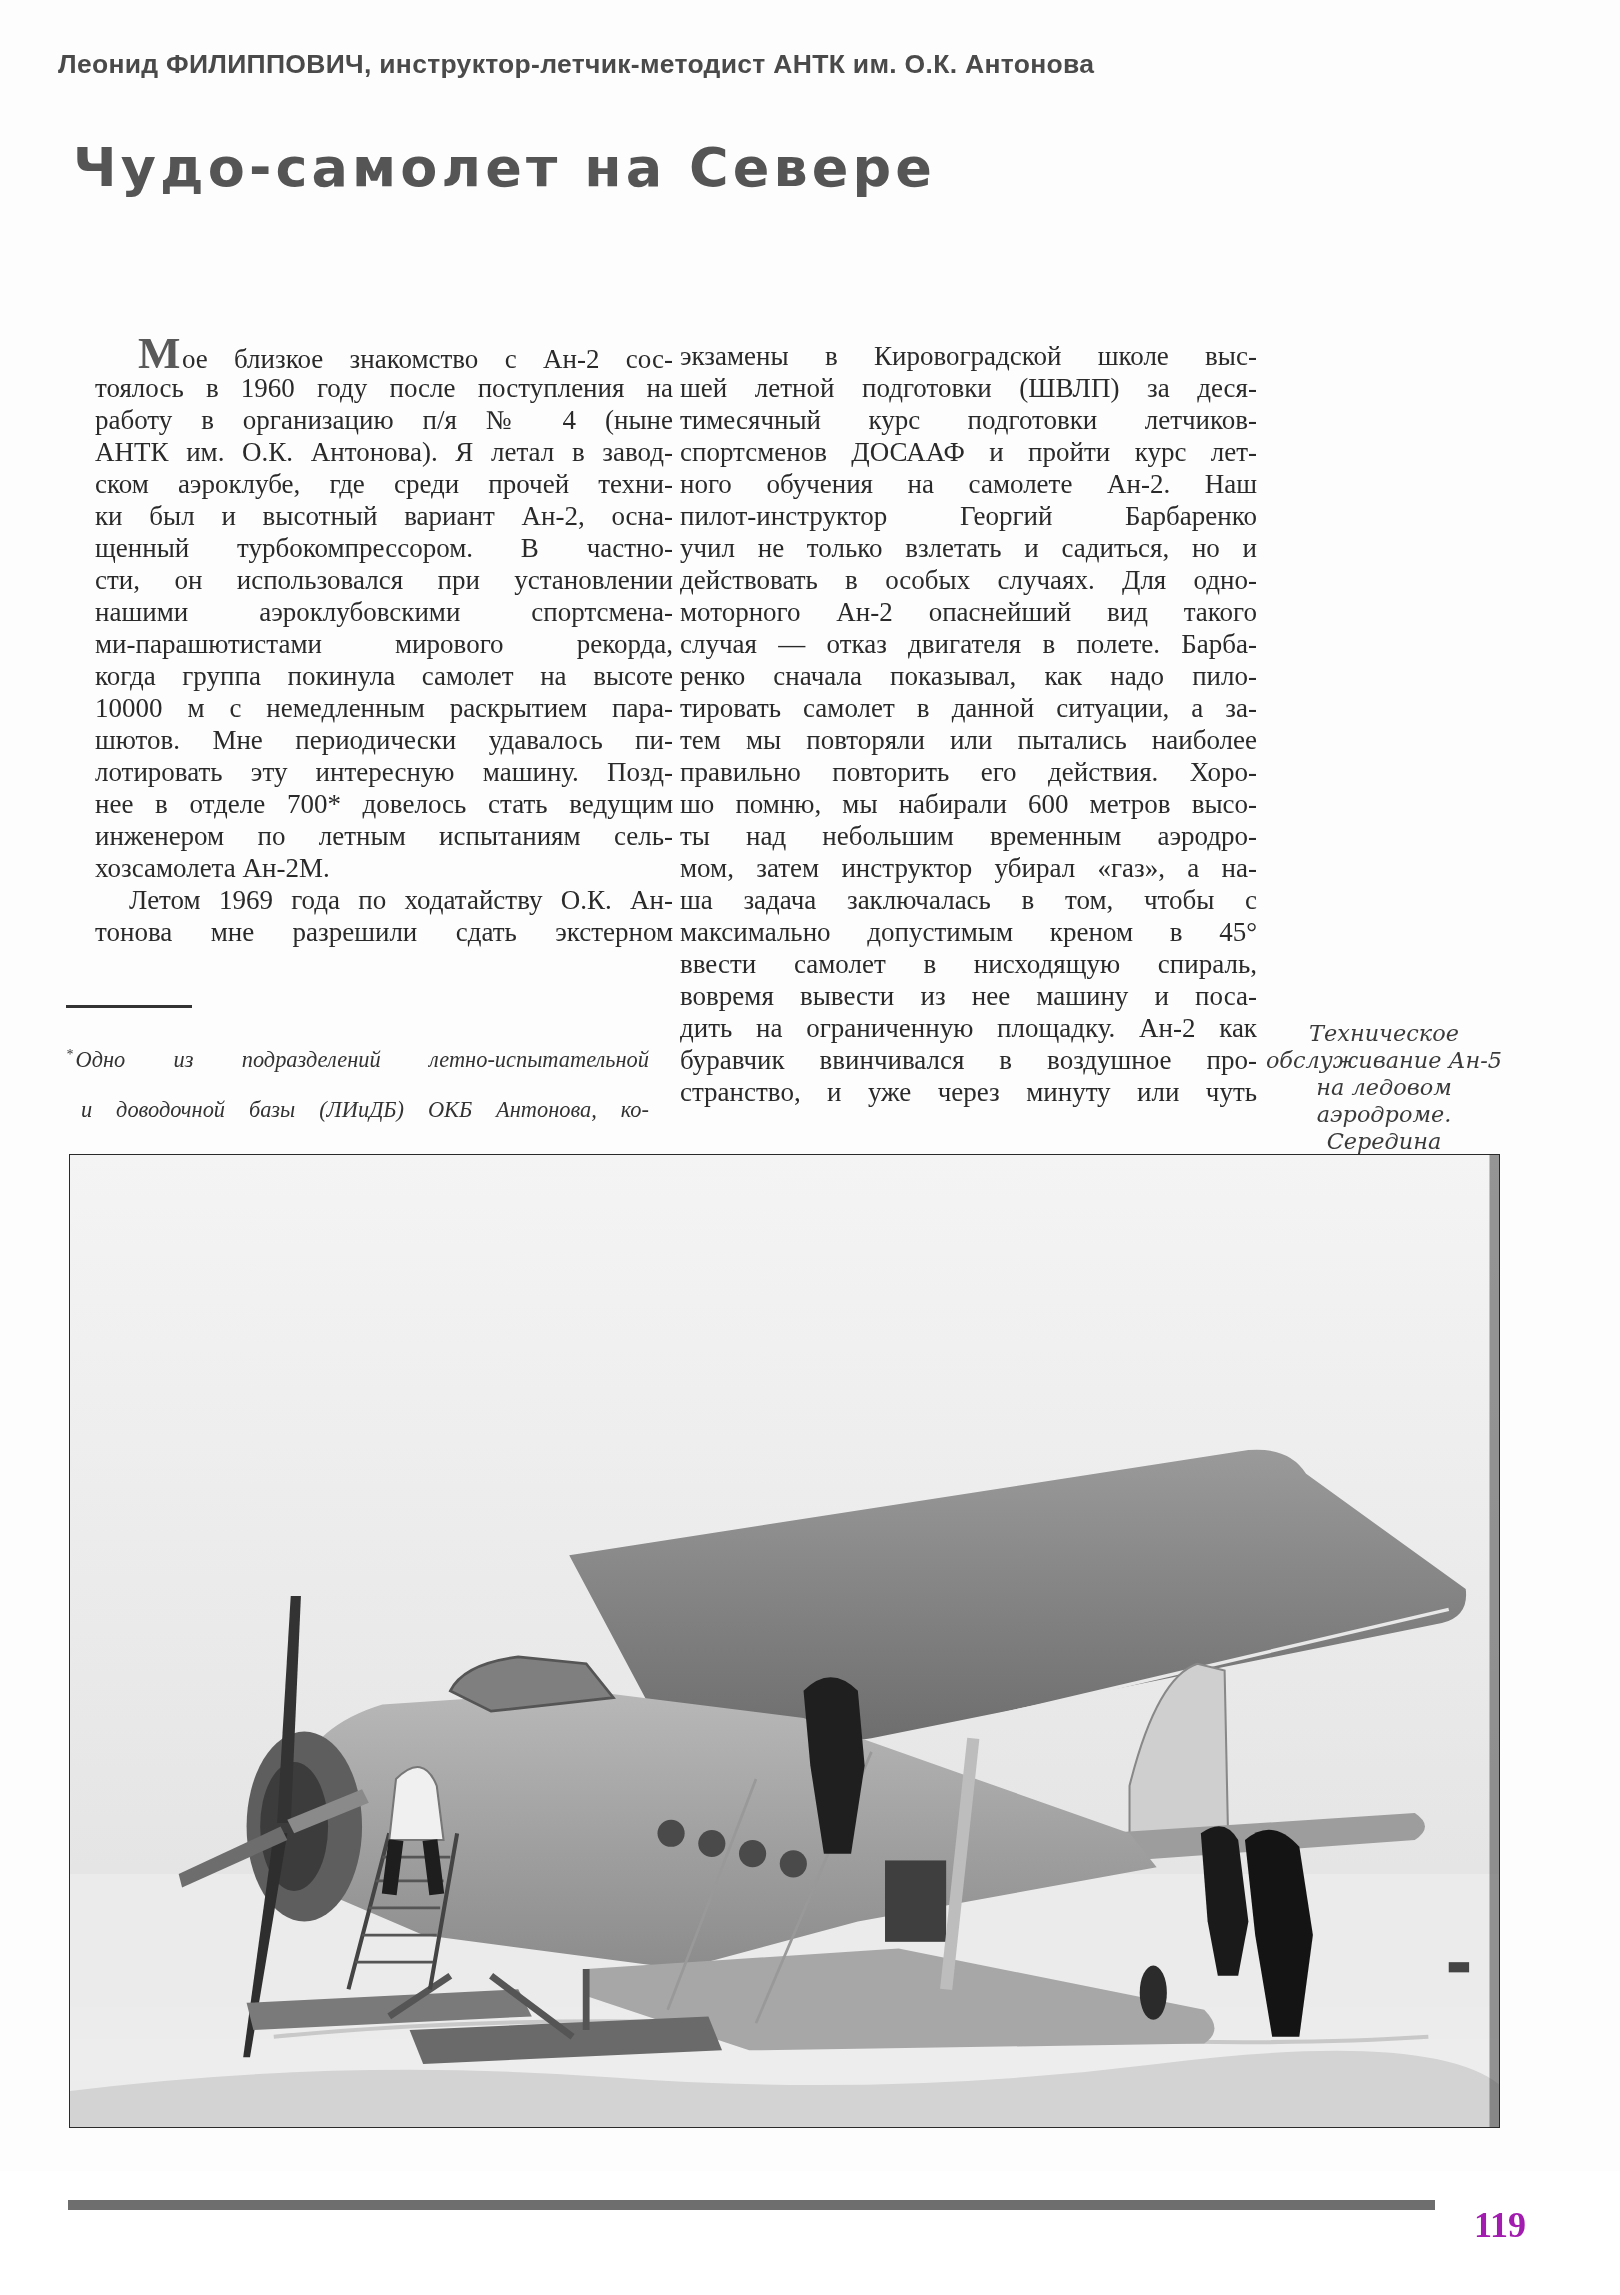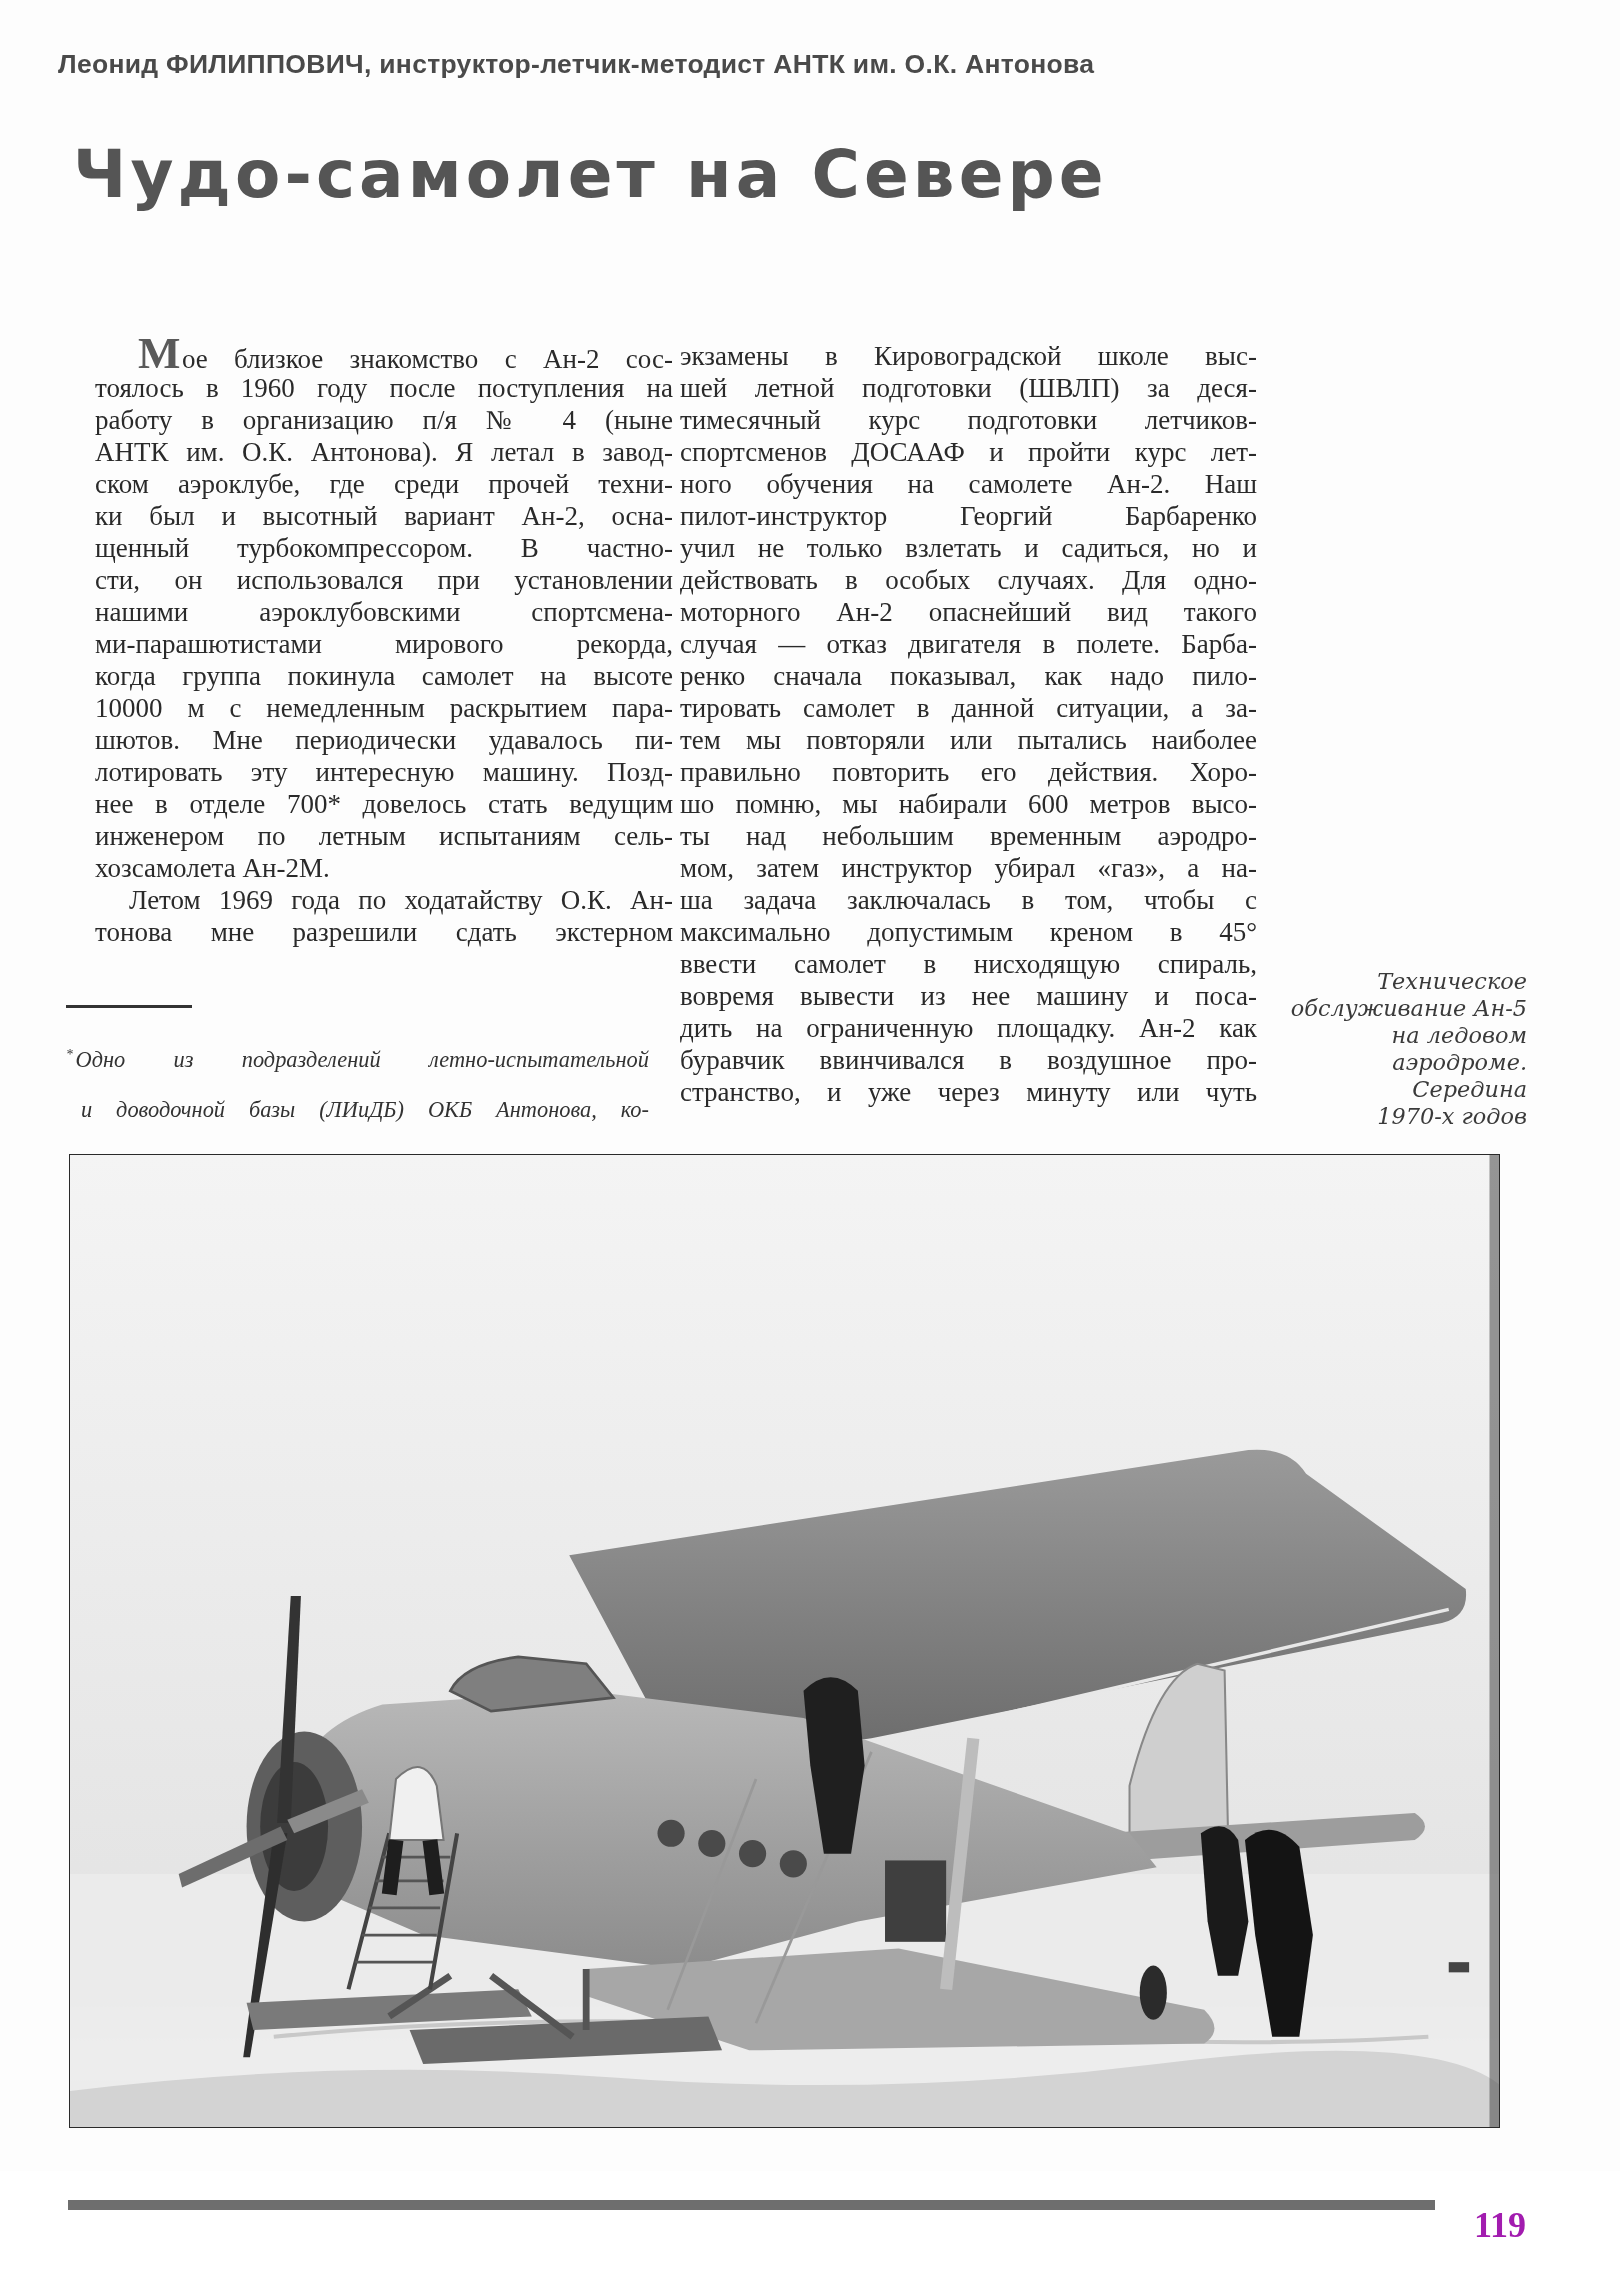--- a/index.html
+++ b/index.html
@@ -8,21 +8,21 @@
 
   .author-line {
     position: absolute; left: 58px; top: 49px;
     font-family: "Liberation Sans", "DejaVu Sans", sans-serif;
     font-weight: bold; font-size: 26.5px; color: #4a4a4a; white-space: nowrap;
     letter-spacing: 0.3px;
   }
   .title {
     position: absolute; left: 73px; top: 136px;
     font-family: "DejaVu Sans", "Liberation Sans", sans-serif;
-    font-weight: bold; font-size: 66px; color: #555555; white-space: nowrap;
+    font-weight: bold; font-size: 54px; color: #555555; white-space: nowrap;
     letter-spacing: 4.1px;
   }
 
   .col { position: absolute; top: 340px; }
   .col-left { left: 71px; width: 578px; margin-left: 24px; }
   .col-right { left: 680px; width: 577px; }
   .line {
     display: block; height: 32px; line-height: 32px;
     font-family: "Liberation Serif", "DejaVu Serif", serif;
     font-size: 27px; color: #2a2a2a;
@@ -42,21 +42,21 @@
   .fn-line {
     display: block; height: 27px; line-height: 27px;
     font-family: "Liberation Serif", "DejaVu Serif", serif; font-style: italic;
     font-size: 22.4px; color: #333; text-align: justify; text-align-last: justify; white-space: nowrap; margin-top: 28px;
   }
   .fn-line.ind { padding-left: 15px; }
   .fn-line.last { text-align-last: left; }
   .fn-mark { font-size: 13.6px; vertical-align: super; margin-right: 2.7px; }
   .fn-strong { font-weight: bold; }
 
-  .caption { position: absolute; right: 94px; top: 968px; width: 286px; text-align: right; }
+  .caption { position: absolute; right: 94px; top: 1020px; width: 286px; text-align: center; }
   .cap-line {
     display: block; height: 27px; line-height: 27px;
     font-family: "DejaVu Serif", "Liberation Serif", serif; font-style: italic;
     font-size: 22.4px; color: #3a3a3a; white-space: nowrap;
   }
 
   .photo {
     position: absolute; left: 69px; top: 1154px; width: 1431px; height: 974px;
     border: 1.4px solid #2a2a2a; box-sizing: border-box; overflow: hidden; background: #ededed;
   }

